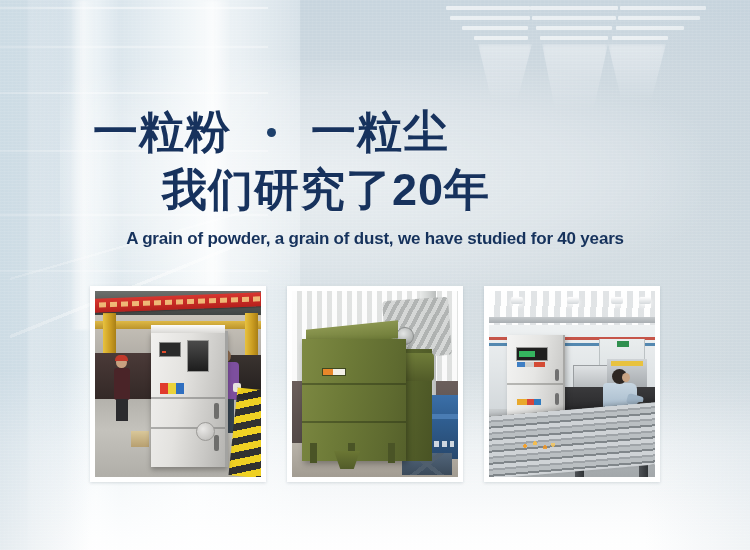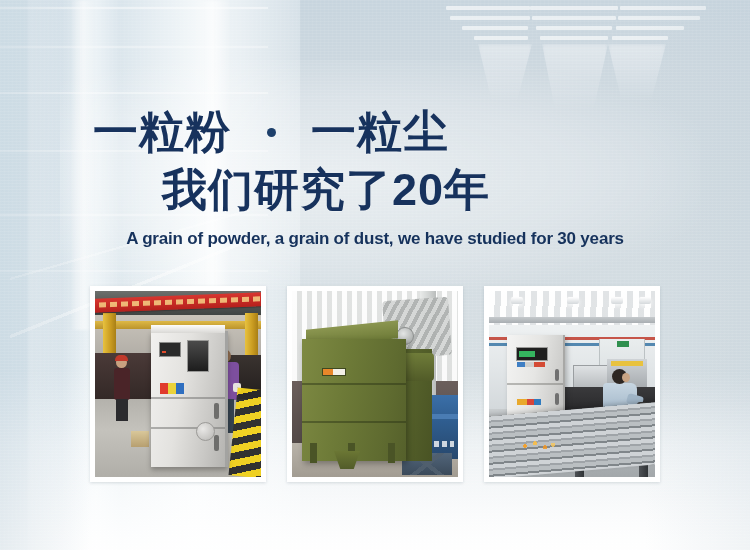--- a/index.html
+++ b/index.html
@@ -612,21 +612,21 @@
 
   <div class="headline">
     <div class="hl-line hl-line1">
       <span>一粒粉</span>
       <span class="hl-dot"></span>
       <span>一粒尘</span>
     </div>
     <div class="hl-line hl-line2">我们研究了20年</div>
   </div>
 
-  <div class="subtitle">A grain of powder, a grain of dust, we have studied for 30 years</div>
+  <div class="subtitle">A grain of powder, a grain of dust, we have studied for 40 years</div>
 
   <div class="photo-row">
 
     <div class="photo-frame">
       <div class="photo">
         <div class="p1-roof"></div>
         <div class="p1-wall"></div>
         <div class="p1-beam"></div>
         <div class="p1-col c1"></div>
         <div class="p1-col c2"></div>

